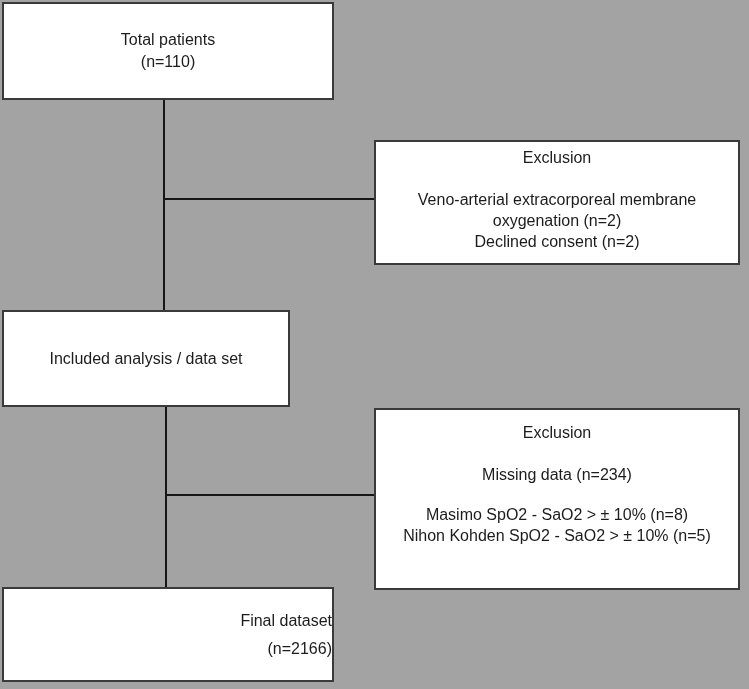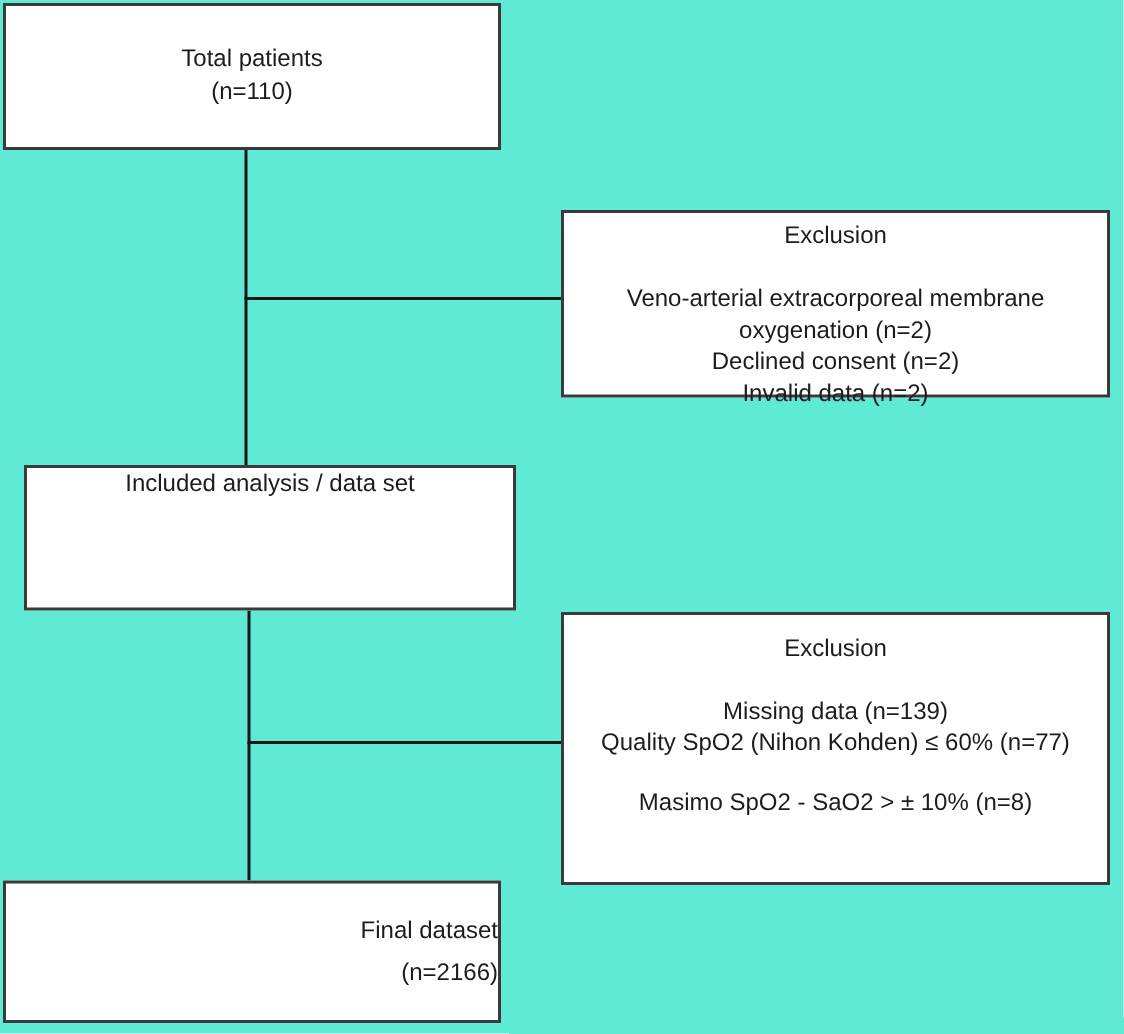--- a/index.html
+++ b/index.html
@@ -4,21 +4,21 @@
 <style>
   html, body {
     margin: 0;
     padding: 0;
     background: #ffffff;
   }
   .canvas {
     position: relative;
     width: 749px;
     height: 689px;
-    background: #5eead4;
+    background: #a3a3a3;
     font-family: "Liberation Sans", sans-serif;
     color: #1c1c1c;
     overflow: hidden;
   }
   .box {
     position: absolute;
     box-sizing: border-box;
     border: 2px solid #3a3a3a;
     background: #ffffff;
     text-align: center;
@@ -26,21 +26,21 @@
     line-height: 21px;
   }
   .center-stack {
     display: flex;
     flex-direction: column;
     justify-content: center;
     align-items: center;
   }
   .box-total    { left: 2px;   top: 2px;   width: 332px; height: 98px;  line-height: 22px; }
   .box-excl1    { left: 374px; top: 140px; width: 366px; height: 125px; padding-top: 5px; }
-  .box-included { left: 16px;   top: 310px; width: 328px; height: 97px;  line-height: 22px; justify-content: space-between; }
+  .box-included { left: 2px;   top: 310px; width: 288px; height: 97px;  line-height: 22px; }
   .box-excl2    { left: 374px; top: 408px; width: 366px; height: 182px; padding-top: 12px; }
   .box-final    { left: 2px;   top: 587px; width: 332px; height: 95px;  line-height: 28px; align-items: flex-end; }
   .excl-heading { margin-bottom: 21px; }
   .excl-gap     { height: 19px; }
   .line {
     position: absolute;
     background: #161616;
   }
   .vline1 { left: 163px; top: 100px; width: 2px;   height: 210px; }
   .hline1 { left: 163px; top: 198px; width: 211px; height: 2px; }
@@ -59,33 +59,32 @@
 
   <div class="box box-total center-stack">
     <div>Total patients</div>
     <div>(n=110)</div>
   </div>
 
   <div class="box box-excl1">
     <div class="excl-heading">Exclusion</div>
     <div>Veno-arterial extracorporeal membrane oxygenation (n=2)</div>
     <div>Declined consent (n=2)</div>
-    <div>Invalid data (n=2)</div>
   </div>
 
   <div class="box box-included center-stack">
     <div>Included analysis / data set</div>
   </div>
 
   <div class="box box-excl2">
     <div class="excl-heading">Exclusion</div>
-    <div>Missing data (n=139)</div>
-    <div>Quality SpO2 (Nihon Kohden) ≤ 60% (n=77)</div>
+    <div>Missing data (n=234)</div>
     <div class="excl-gap"></div>
     <div>Masimo SpO2 - SaO2 &gt; ± 10% (n=8)</div>
+    <div>Nihon Kohden SpO2 - SaO2 &gt; ± 10% (n=5)</div>
   </div>
 
   <div class="box box-final center-stack">
     <div>Final dataset</div>
     <div>(n=2166)</div>
   </div>
 
 </div>
 
 </body></html>

